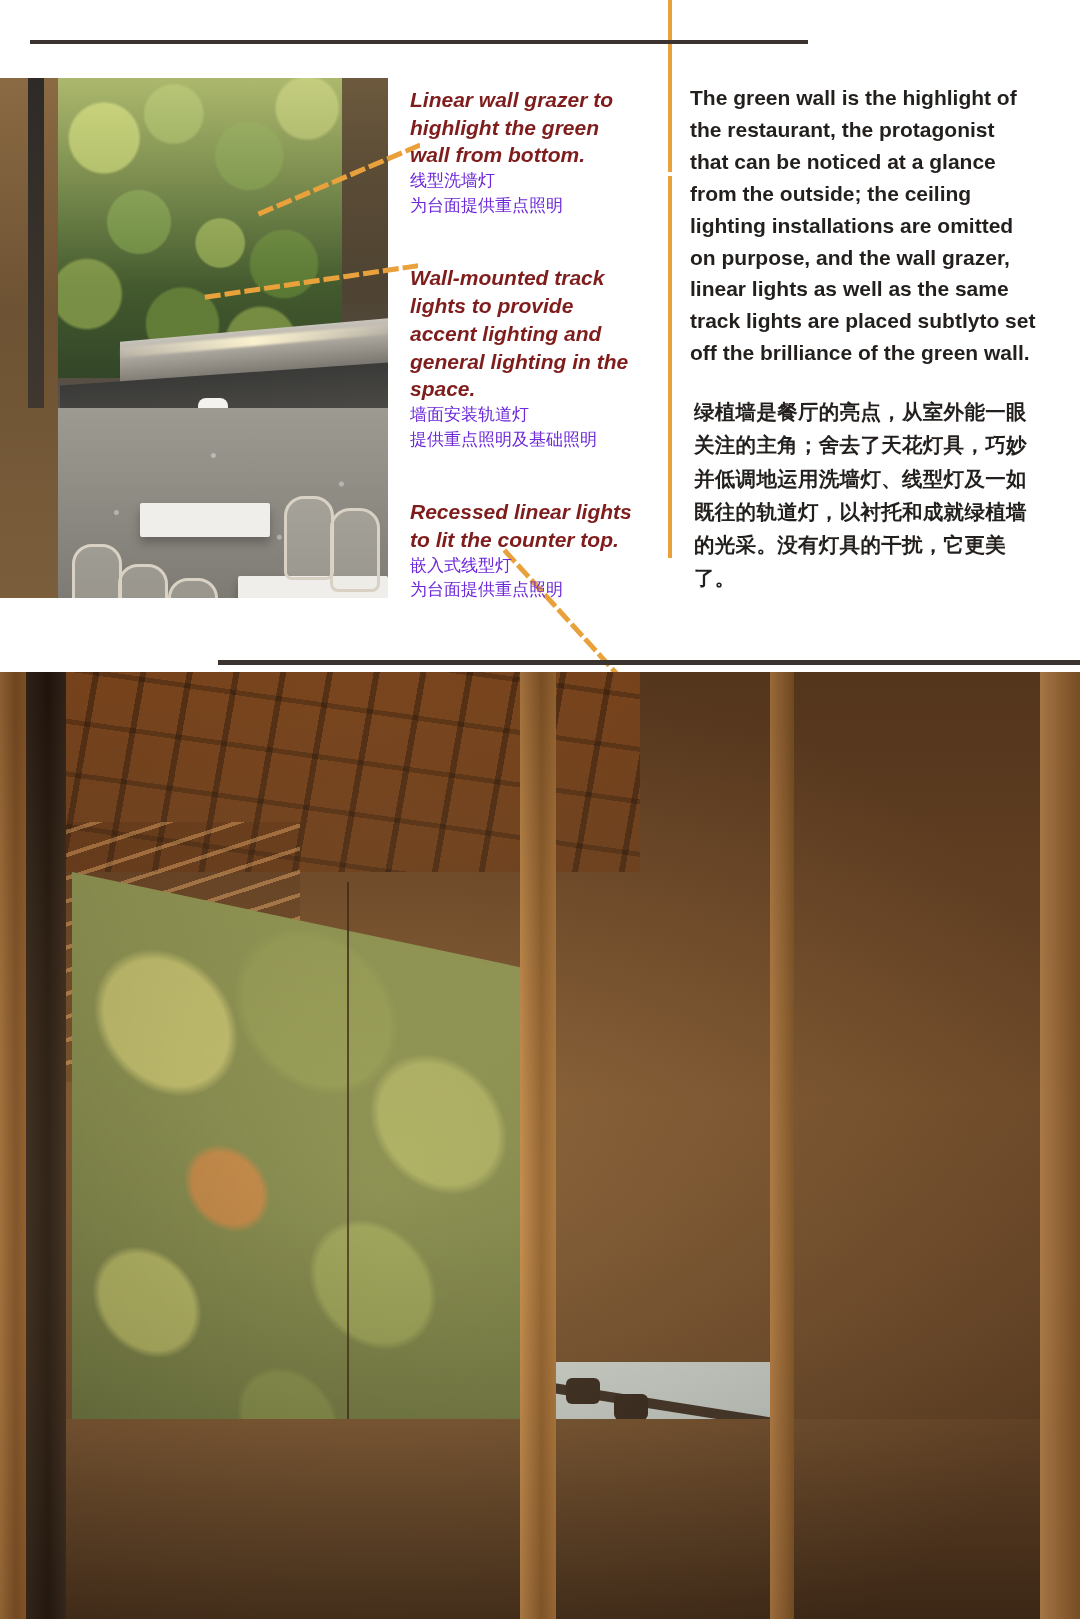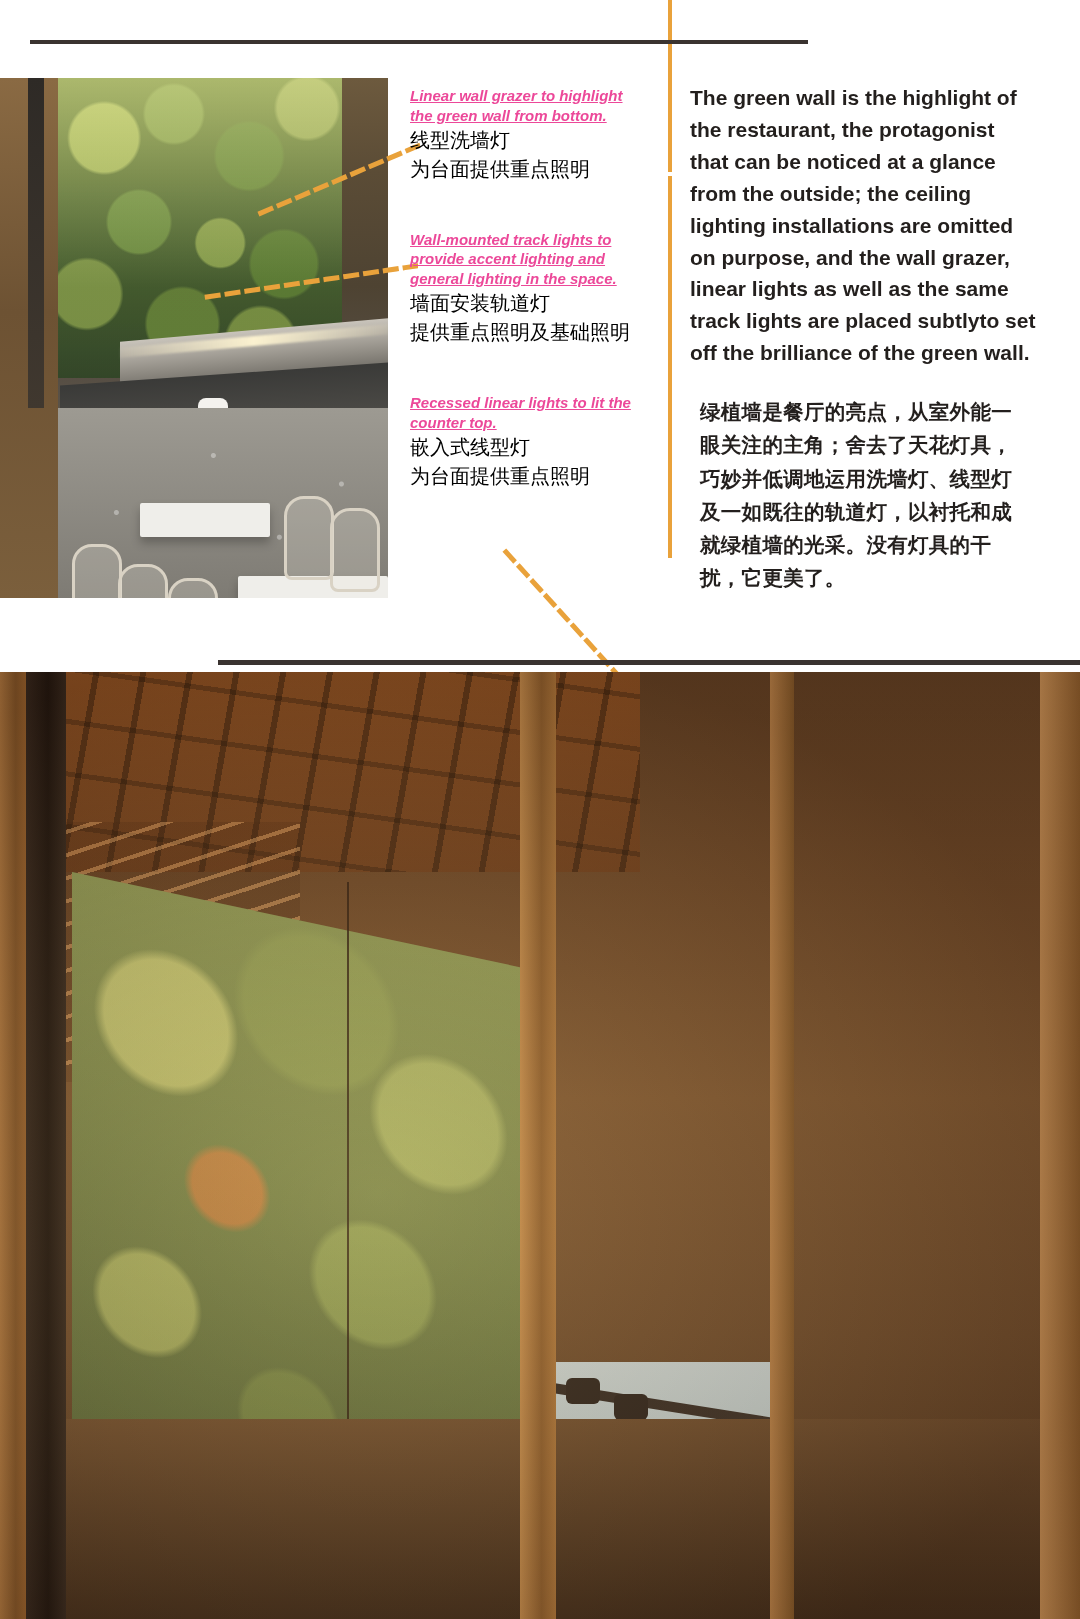--- a/index.html
+++ b/index.html
@@ -114,44 +114,44 @@
     transform:skewY(-5deg);filter:blur(1px);
   }
 
   
   .callouts{
     position:absolute;left:410px;top:86px;width:232px;
   }
   .callout{margin-bottom:46px;}
   .callout p{margin:0;}
   .c-en{
-    font-style:italic;font-weight:bold;color:#ec4899;font-size:15px;line-height:1.32;text-decoration:underline;
+    font-style:italic;font-weight:bold;color:#7f1d1d;font-size:21px;line-height:1.32;
   }
   .c-zh{
-    color:#000000;font-size:20px;line-height:1.45;margin-top:2px;
+    color:#6d28d9;font-size:17px;line-height:1.45;margin-top:2px;
   }
 
   
   .dash{position:absolute;}
   .dash-1{left:250px;top:140px;width:170px;height:80px;}
   .dash-2{left:196px;top:262px;width:222px;height:40px;}
   .dash-3{left:500px;top:548px;width:130px;height:140px;}
 
   
   .right-col{
     position:absolute;left:690px;top:82px;width:346px;font-weight:bold;
   }
   .right-bar{
     position:absolute;left:668px;top:176px;width:4px;height:382px;background:#e9a23b;
   }
   .body-en{
     color:#231f1d;font-size:21px;line-height:1.52;margin:0 0 26px 0;
   }
   .body-zh{
-    color:#231f1d;font-size:20.5px;line-height:1.62;margin:10px;letter-spacing:.3px;
+    color:#231f1d;font-size:20.5px;line-height:1.62;margin:4px;letter-spacing:.3px;
   }
 
   
   .rule-bottom{
     position:absolute;left:218px;top:660px;width:862px;height:5px;background:#3a3330;
   }
 
   
   .photo-bottom{
     position:absolute;left:0;top:672px;width:1080px;height:947px;overflow:hidden;

